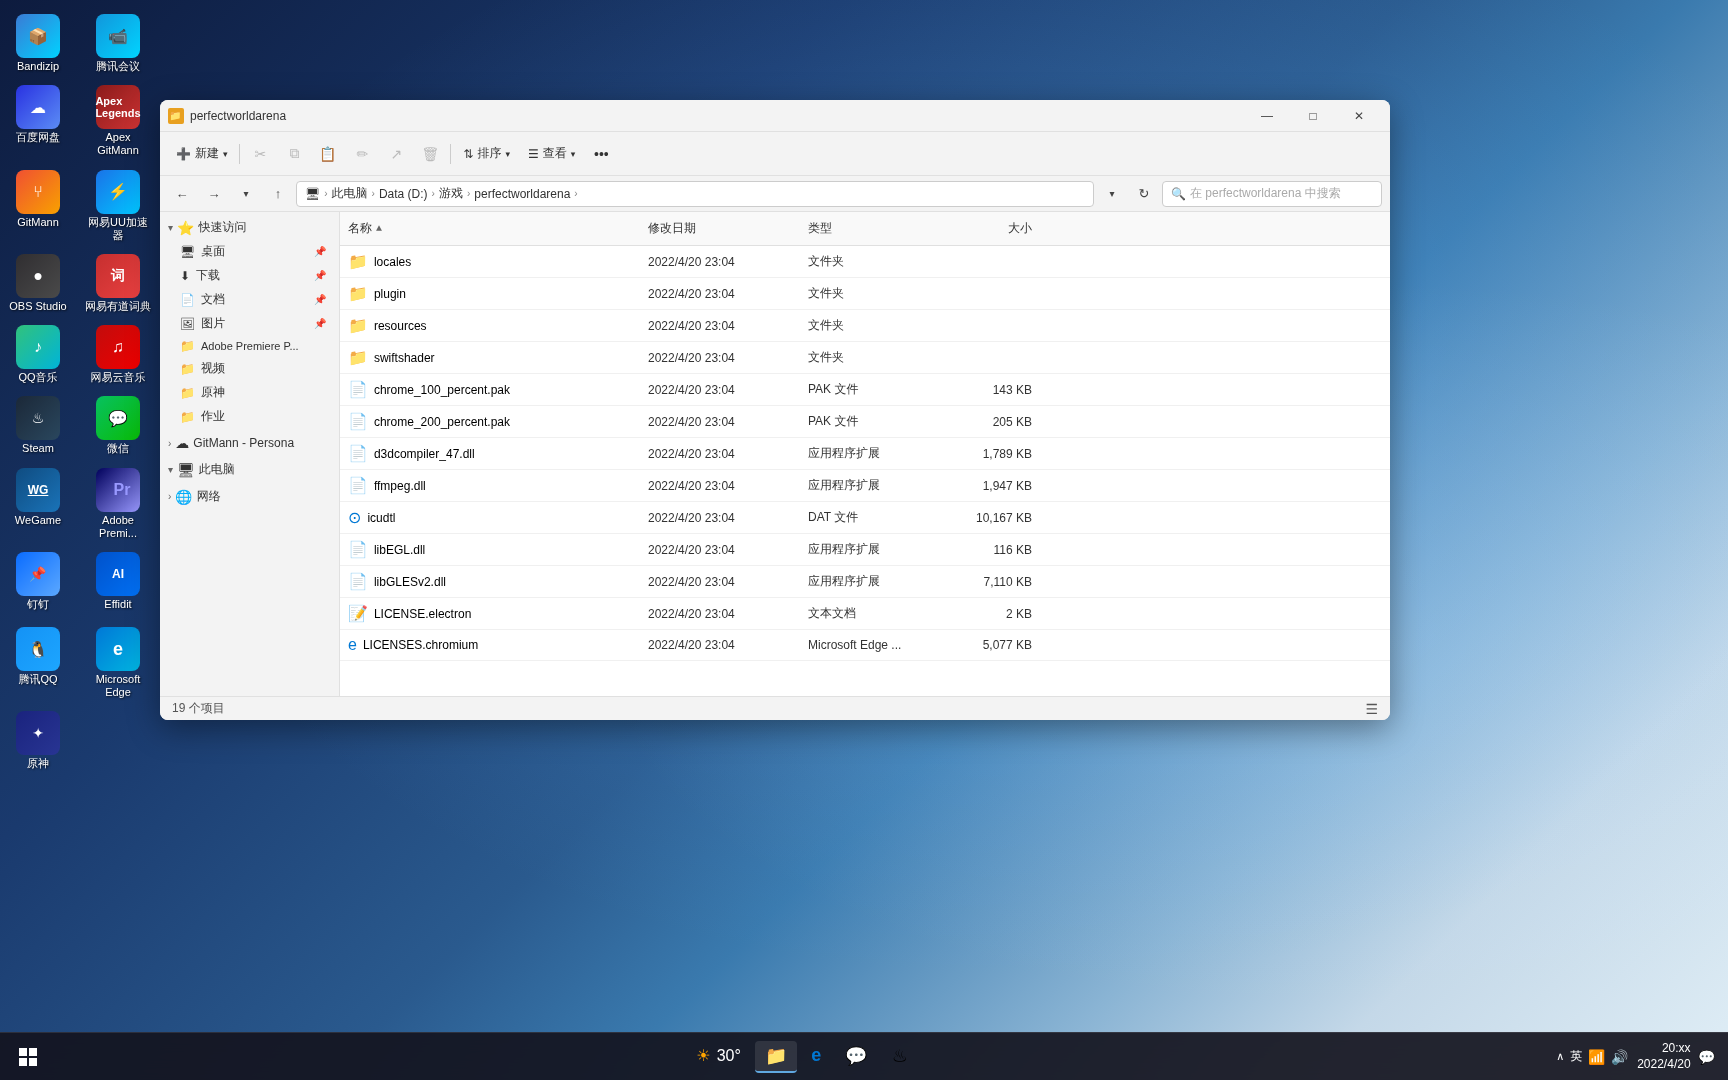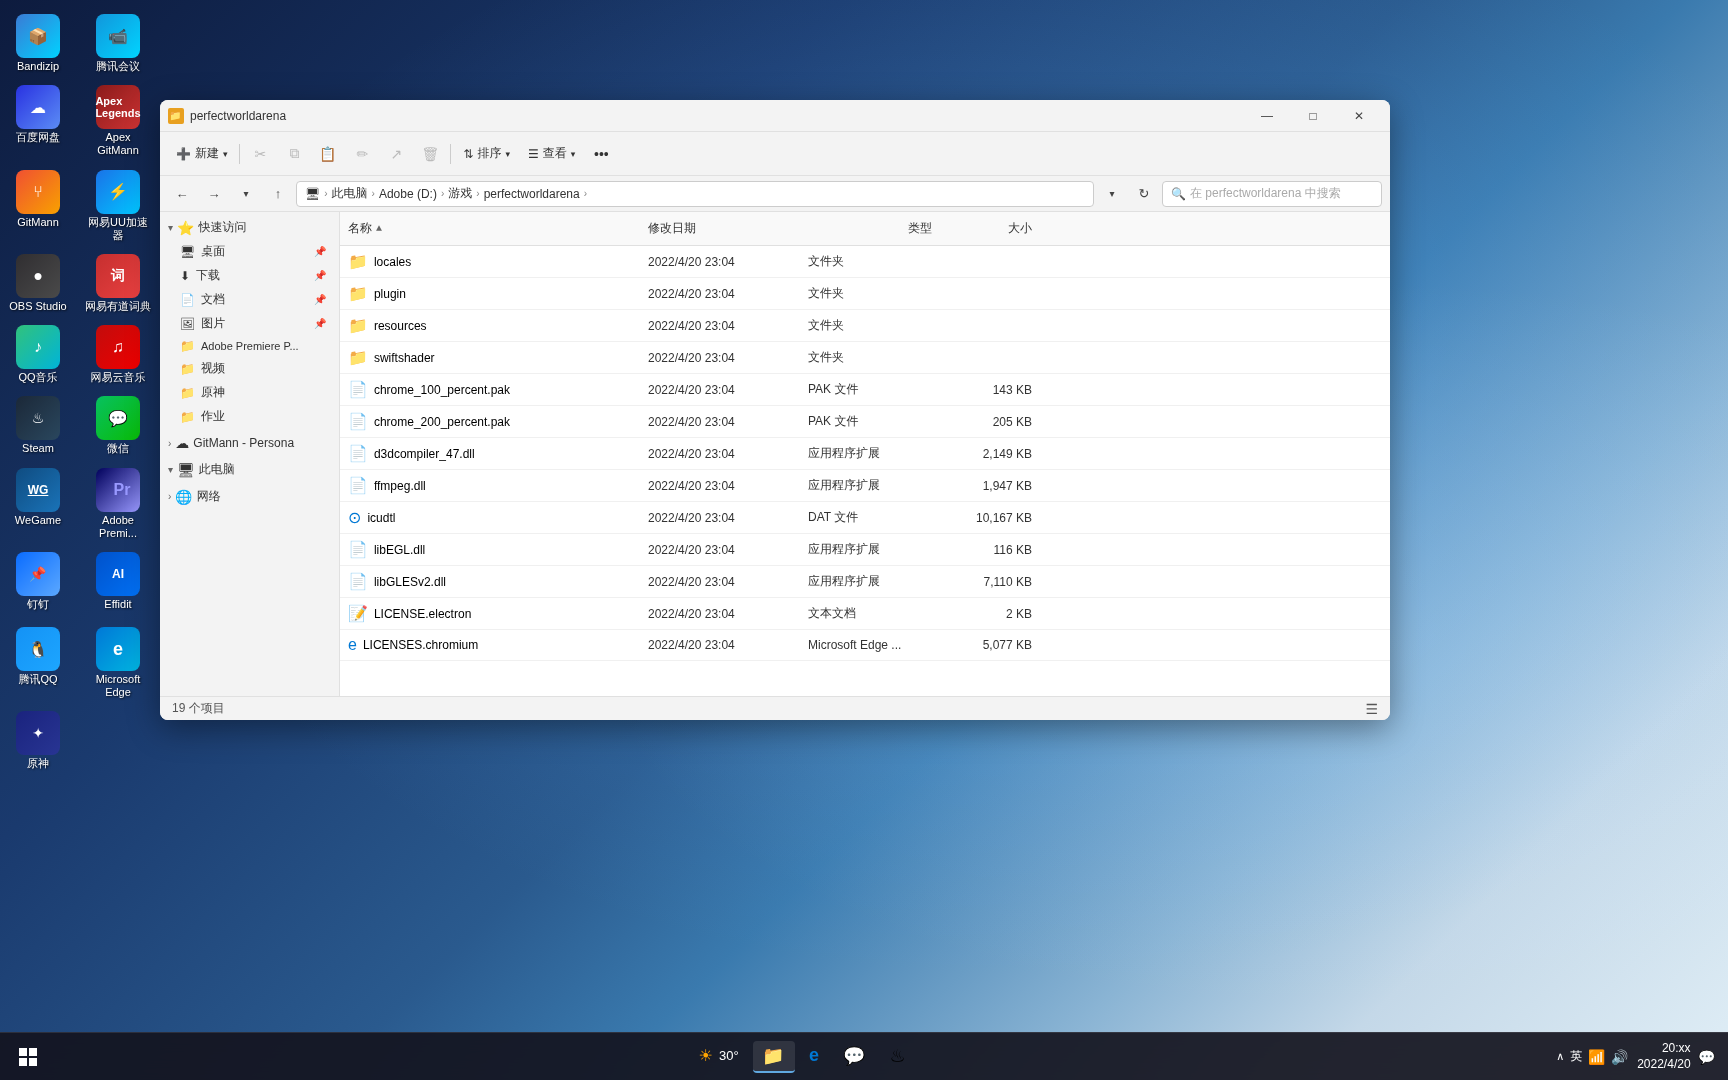--- a/index.html
+++ b/index.html
@@ -374,21 +374,21 @@
       font-weight: 500;
       position: sticky;
       top: 0;
       z-index: 5;
       cursor: pointer;
       font-family: Liberation Mono, monospace;
     }
 
     .col-name { width: 300px; padding: 4px 8px; flex-shrink: 0; }
     .col-date { width: 160px; padding: 4px 8px; flex-shrink: 0; }
-    .col-type { width: 140px; padding: 4px 8px; flex-shrink: 0; text-align: right; }
+    .col-type { width: 140px; padding: 4px 8px; flex-shrink: 0; }
     .col-size { width: 100px; padding: 4px 8px; text-align: right; flex-shrink: 0; }
 
     .col-name-sort {
       display: flex;
       align-items: center;
       gap: 4px;
     }
 
     .sort-arrow { font-size: 10px; color: #666; }
 
@@ -591,21 +591,21 @@
   <div class="address-bar">
     <div class="nav-btn">←</div>
     <div class="nav-btn">→</div>
     <div class="nav-btn" style="font-size:10px;">▾</div>
     <div class="nav-btn">↑</div>
     <div class="breadcrumb-bar">
       <span style="font-size:12px;">🖥</span>
       <span class="breadcrumb-sep">›</span>
       <span class="breadcrumb-item">此电脑</span>
       <span class="breadcrumb-sep">›</span>
-      <span class="breadcrumb-item">Adobe (D:)</span>
+      <span class="breadcrumb-item">Data (D:)</span>
       <span class="breadcrumb-sep">›</span>
       <span class="breadcrumb-item">游戏</span>
       <span class="breadcrumb-sep">›</span>
       <span class="breadcrumb-item">perfectworldarena</span>
       <span class="breadcrumb-sep">›</span>
     </div>
     <div class="nav-btn" style="font-size:10px;">▾</div>
     <div class="refresh-btn">↻</div>
     <div class="search-bar">
       <span style="font-size:12px;">🔍</span>
@@ -746,21 +746,21 @@
         <div class="file-type">PAK 文件</div>
         <div class="file-size">205 KB</div>
       </div>
       <div class="file-row">
         <div class="file-name-cell">
           <span class="file-icon file-generic">📄</span>
           <span>d3dcompiler_47.dll</span>
         </div>
         <div class="file-date">2022/4/20 23:04</div>
         <div class="file-type">应用程序扩展</div>
-        <div class="file-size">2,149 KB</div>
+        <div class="file-size">1,789 KB</div>
       </div>
       <div class="file-row">
         <div class="file-name-cell">
           <span class="file-icon file-generic">📄</span>
           <span>ffmpeg.dll</span>
         </div>
         <div class="file-date">2022/4/20 23:04</div>
         <div class="file-type">应用程序扩展</div>
         <div class="file-size">1,947 KB</div>
       </div>
@@ -829,21 +829,21 @@
         <rect x="0" y="10" width="8" height="8"></rect>
         <rect x="10" y="10" width="8" height="8"></rect>
       </svg>
     </div>
   </div>
 
   <div class="taskbar-center">
 
     <div class="taskbar-app">
       <span style="color:orange;font-size:16px;">☀</span>
-      <span style="color:white;font-size:13px;">30°</span>
+      <span style="color:white;font-size:16px;">30°</span>
     </div>
 
     <div class="taskbar-app active">
       <span style="font-size:18px;">📁</span>
     </div>
 
     <div class="taskbar-app">
       <span style="font-size:18px;color:#0078d4;font-weight:bold;">e</span>
     </div>
 

